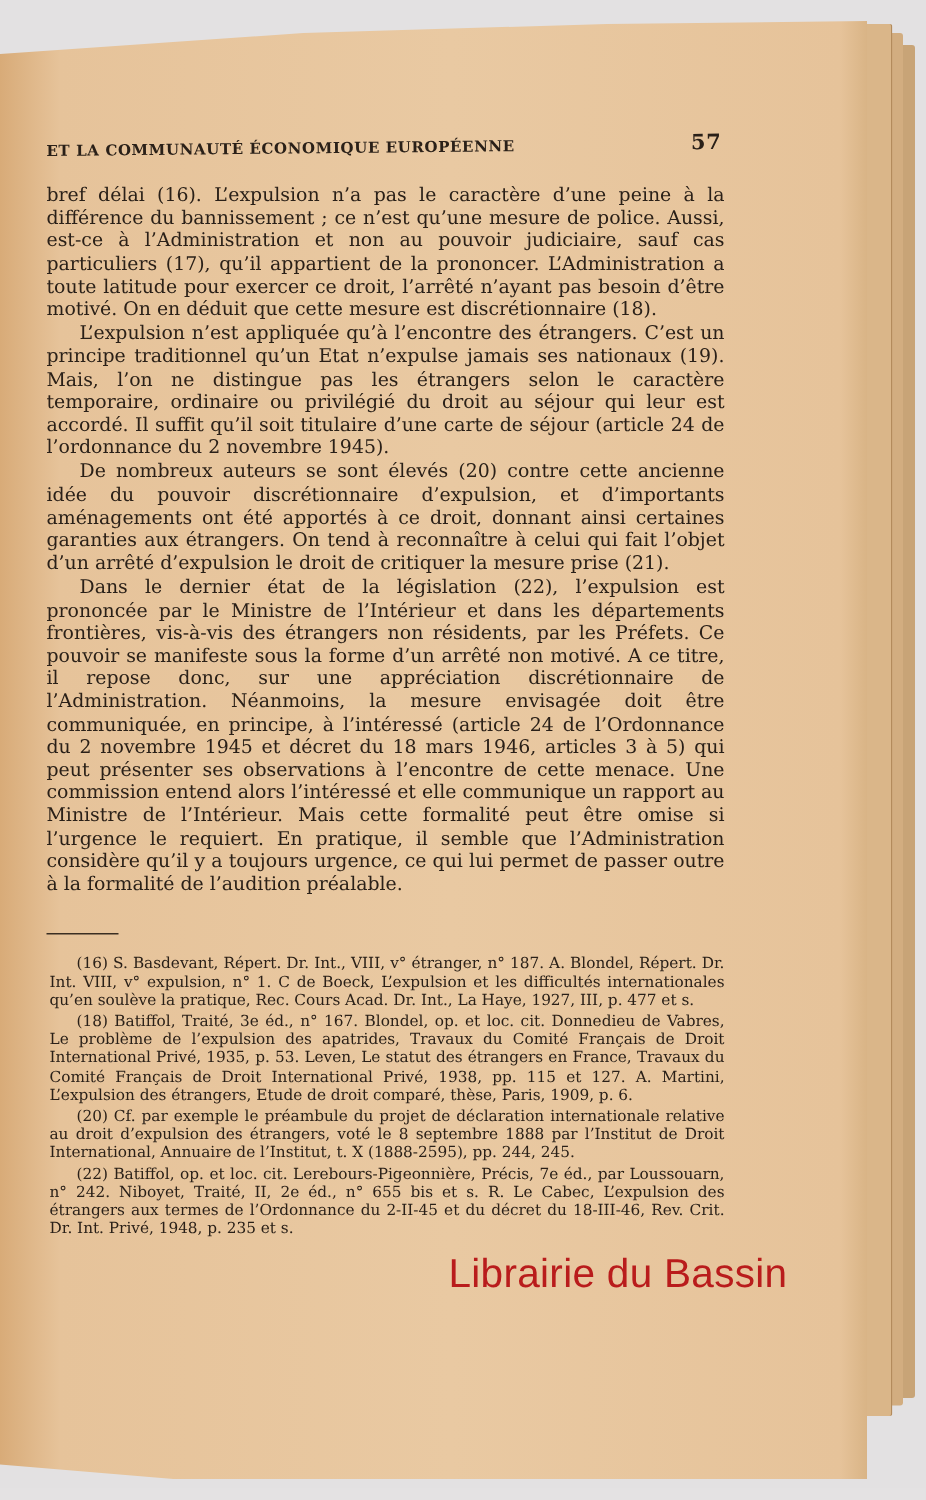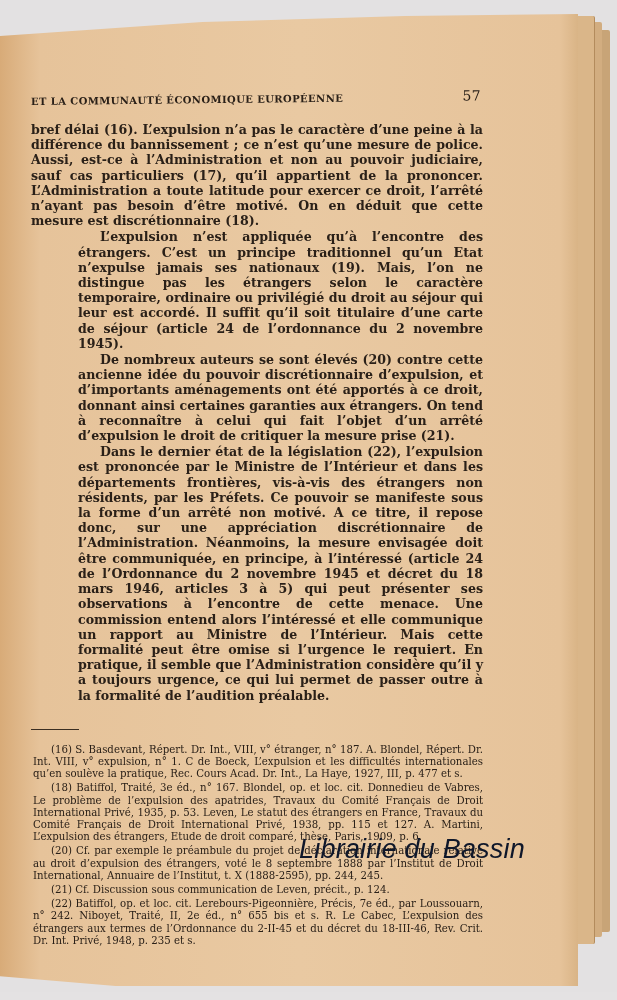--- a/index.html
+++ b/index.html
@@ -50,35 +50,33 @@
       align-items: baseline;
       font-size: 10px;
       letter-spacing: 0.4px;
       margin-bottom: 14px;
       font-weight: bold;
       transform: rotate(-0.6deg);
       transform-origin: left center;
     }
     .running-head .folio {
       font-size: 14px;
-      font-weight: normal;
+      font-weight: bold;
       margin-right: 2px;
     }
     .body-text p {
       margin: 0;
       font-size: 12.6px;
       line-height: 15.2px;
       text-align: justify;
       hyphens: auto;
-      font-weight: bold;
     }
     .body-text p + p {
       text-indent: 22px;
       margin-top: 1px;
-      margin-left: 47px;
     }
     .body-text p:first-child { text-indent: 0; }
     .rule {
       width: 48px;
       height: 1px;
       background: #3a2e22;
       margin: 26px 0 14px 0;
     }
     .notes p {
       margin: 0 0 2px 2px;
@@ -86,24 +84,23 @@
       line-height: 12.2px;
       text-align: justify;
       text-indent: 18px;
     }
     .watermark {
       position: absolute;
       left: 299px;
       top: 834px;
       font-family: "Liberation Sans", sans-serif;
       font-size: 27px;
-      color: #0f172a;
+      color: #b91c1c;
       letter-spacing: 0.2px;
       white-space: nowrap;
-      font-style: italic;
     }
   </style>
 </head>
 <body>
 
 <div class="scene">
   <div class="edge edge-3"></div>
   <div class="edge edge-2"></div>
   <div class="edge edge-1"></div>
 
@@ -120,20 +117,19 @@
         <p>De nombreux auteurs se sont élevés (20) contre cette ancienne idée du pouvoir discrétionnaire d’expulsion, et d’importants aménagements ont été apportés à ce droit, donnant ainsi certaines garanties aux étrangers. On tend à reconnaître à celui qui fait l’objet d’un arrêté d’expulsion le droit de critiquer la mesure prise (21).</p>
         <p>Dans le dernier état de la législation (22), l’expulsion est prononcée par le Ministre de l’Intérieur et dans les départements frontières, vis-à-vis des étrangers non résidents, par les Préfets. Ce pouvoir se manifeste sous la forme d’un arrêté non motivé. A ce titre, il repose donc, sur une appréciation discrétionnaire de l’Administration. Néanmoins, la mesure envisagée doit être communiquée, en principe, à l’intéressé (article 24 de l’Ordonnance du 2 novembre 1945 et décret du 18 mars 1946, articles 3 à 5) qui peut présenter ses observations à l’encontre de cette menace. Une commission entend alors l’intéressé et elle communique un rapport au Ministre de l’Intérieur. Mais cette formalité peut être omise si l’urgence le requiert. En pratique, il semble que l’Administration considère qu’il y a toujours urgence, ce qui lui permet de passer outre à la formalité de l’audition préalable.</p>
       </div>
 
       <div class="rule"></div>
 
       <div class="notes">
         <p><span>(16)</span> <span>S. Basdevant, Répert. Dr. Int., VIII, v° étranger, n° 187. A. Blondel, Répert. Dr. Int. VIII, v° expulsion, n° 1. C de Boeck, L’expulsion et les difficultés internationales qu’en soulève la pratique, Rec. Cours Acad. Dr. Int., La Haye, 1927, III, p. 477 et s.</span></p>
         <p><span>(18)</span> <span>Batiffol, Traité, 3e éd., n° 167. Blondel, op. et loc. cit. Donnedieu de Vabres, Le problème de l’expulsion des apatrides, Travaux du Comité Français de Droit International Privé, 1935, p. 53. Leven, Le statut des étrangers en France, Travaux du Comité Français de Droit International Privé, 1938, pp. 115 et 127. A. Martini, L’expulsion des étrangers, Etude de droit comparé, thèse, Paris, 1909, p. 6.</span></p>
         <p><span>(20)</span> <span>Cf. par exemple le préambule du projet de déclaration internationale relative au droit d’expulsion des étrangers, voté le 8 septembre 1888 par l’Institut de Droit International, Annuaire de l’Institut, t. X (1888-2595), pp. 244, 245.</span></p>
-        <p><span>(21)</span> <span>Cf. Discussion sous communication de Leven, précit., p. 124.</span></p>
         <p><span>(22)</span> <span>Batiffol, op. et loc. cit. Lerebours-Pigeonnière, Précis, 7e éd., par Loussouarn, n° 242. Niboyet, Traité, II, 2e éd., n° 655 bis et s. R. Le Cabec, L’expulsion des étrangers aux termes de l’Ordonnance du 2-II-45 et du décret du 18-III-46, Rev. Crit. Dr. Int. Privé, 1948, p. 235 et s.</span></p>
       </div>
     </div>
   </div>
 
   <div class="watermark">Librairie du Bassin</div>
 </div>
 
 </body></html>

